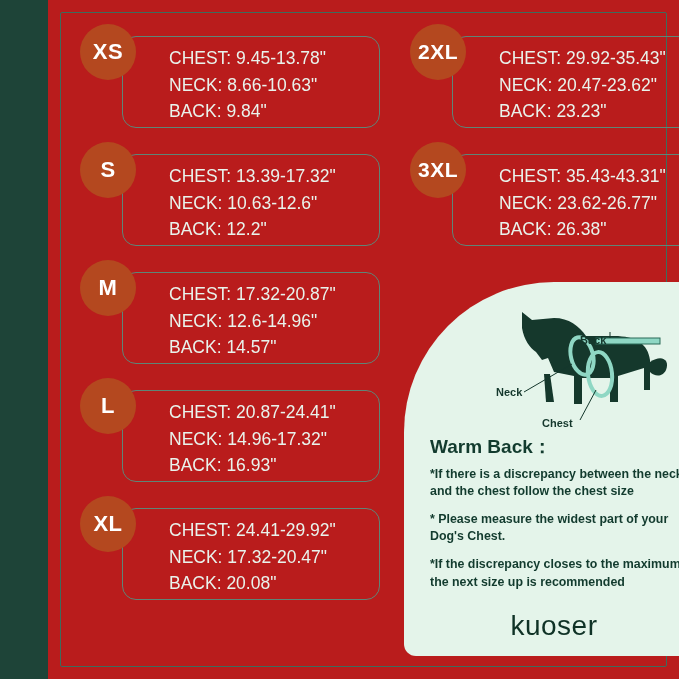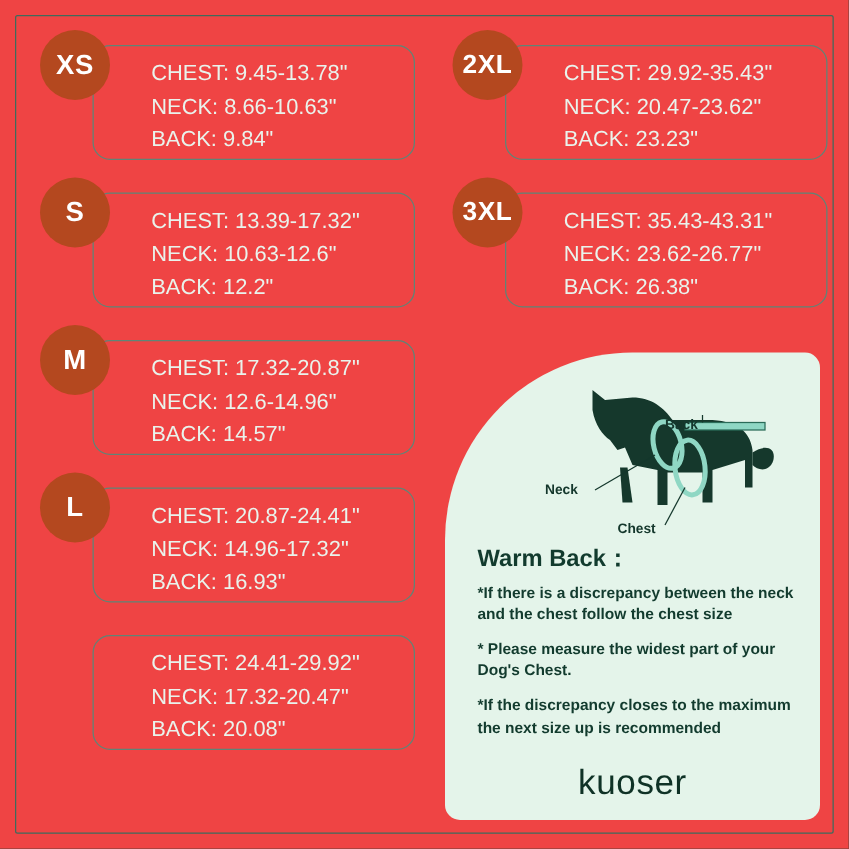--- a/index.html
+++ b/index.html
@@ -10,21 +10,22 @@
     width: 679px;
     height: 679px;
     background: #1e4438;
     font-family: "Liberation Sans", sans-serif;
     overflow: hidden;
     position: relative;
   }
   .sheet {
     position: absolute;
     inset: 0;
-    background: #ef4444;
+    background: #b91c1c;
+    margin-left: 48px;
   }
   .border-frame {
     position: absolute;
     left: 12px;
     top: 12px;
     right: 12px;
     bottom: 12px;
     border: 1px solid #3e6b5c;
     border-radius: 2px;
     pointer-events: none;
@@ -119,21 +120,21 @@
     letter-spacing: 0.5px;
   }
 
   .label-back, .label-neck, .label-chest {
     position: absolute;
     color: #14372c;
     font-size: 11px;
     font-weight: bold;
   }
   .label-back { left: 176px; top: 52px; }
-  .label-neck { left: 80px; top: 104px; }
+  .label-neck { left: 92px; top: 104px; }
   .label-chest { left: 138px; top: 135px; text-align: center; }
 </style>
 </head>
 <body>
 
 <div class="sheet">
   <div class="border-frame"></div>
 
   <div class="col col-left">
 
@@ -167,20 +168,21 @@
     <div class="size-entry">
       <div class="badge">L</div>
       <div class="size-card">
         <div class="meas">CHEST: 20.87-24.41"</div>
         <div class="meas">NECK: 14.96-17.32"</div>
         <div class="meas">BACK: 16.93"</div>
       </div>
     </div>
 
     <div class="size-entry">
+      <div class="badge">XL</div>
       <div class="size-card">
         <div class="meas">CHEST: 24.41-29.92"</div>
         <div class="meas">NECK: 17.32-20.47"</div>
         <div class="meas">BACK: 20.08"</div>
       </div>
     </div>
 
   </div>
 
   <div class="col col-right">

